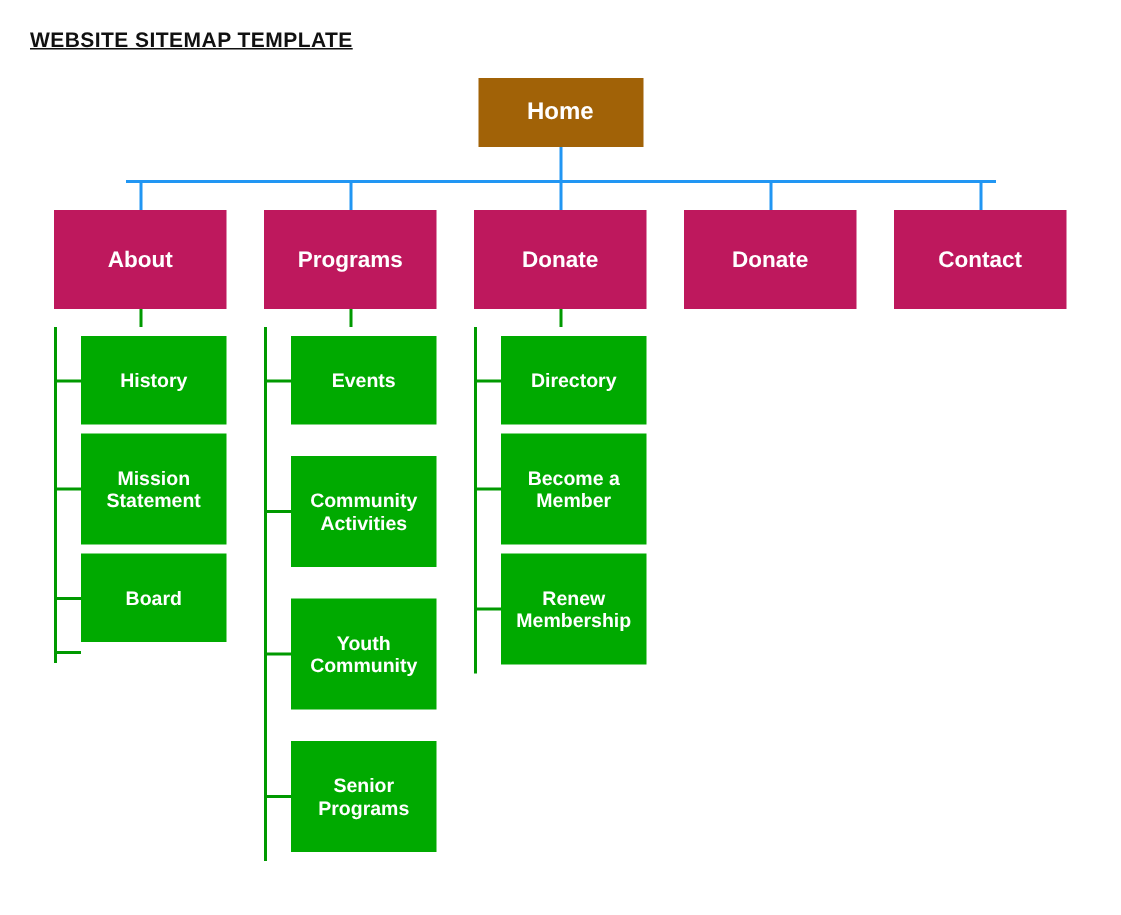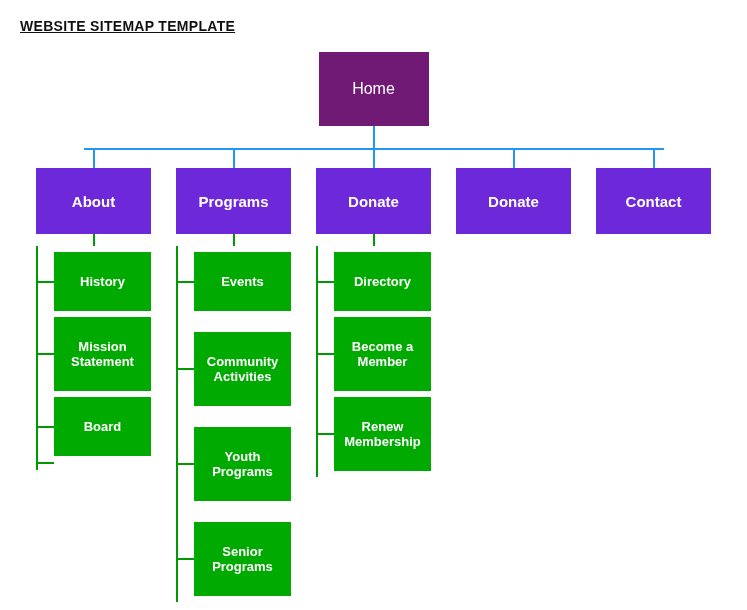--- a/index.html
+++ b/index.html
@@ -20,46 +20,46 @@
     }
     .sitemap-container {
       display: flex;
       flex-direction: column;
       align-items: center;
       width: 100%;
     }
 
     
     .home-node {
-      background: #701a75;
+      background: #a16207;
       color: #fff;
-      font-weight: normal;
+      font-weight: bold;
       font-size: 16px;
-      padding: 28px 30px;
+      padding: 14px 30px;
       min-width: 110px;
       text-align: center;
       position: relative;
     }
 
     
     .home-down-line {
       width: 2px;
       height: 22px;
       background: #2196F3;
       margin: 0 auto;
     }
 
     .v-line-top {
       width: 2px;
       height: 20px;
       background: #2196F3;
     }
 
     .blue-box {
-      background: #6d28d9;
+      background: #be185d;
       color: #fff;
       font-weight: bold;
       font-size: 15px;
       padding: 14px 10px;
       width: 115px;
       text-align: center;
       min-height: 66px;
       display: flex;
       align-items: center;
       justify-content: center;
@@ -172,21 +172,21 @@
             <div class="child-row">
               <div class="h-child-line"></div>
               <div class="green-box">Events</div>
             </div>
             <div class="child-row">
               <div class="h-child-line"></div>
               <div class="green-box">Community Activities</div>
             </div>
             <div class="child-row">
               <div class="h-child-line"></div>
-              <div class="green-box">Youth Programs</div>
+              <div class="green-box">Youth Community</div>
             </div>
             <div class="child-row">
               <div class="h-child-line"></div>
               <div class="green-box">Senior Programs</div>
             </div>
           </div>
         </div>
       </div>
     </div>
 

